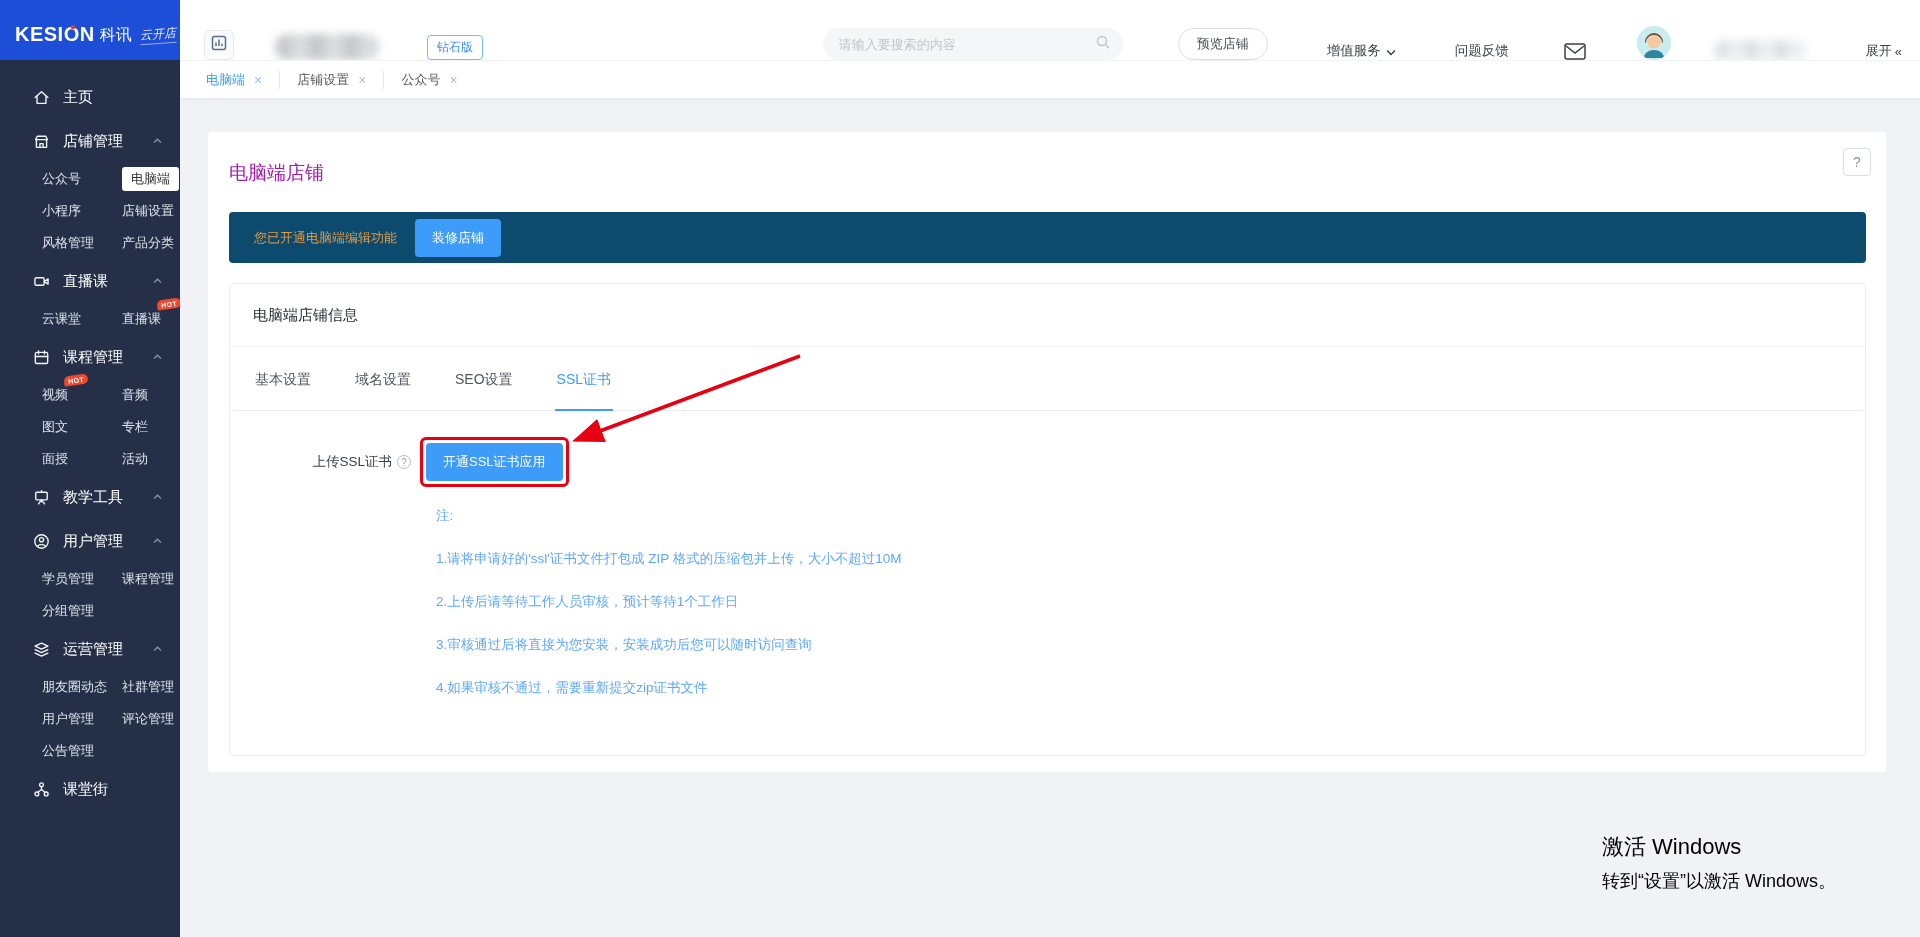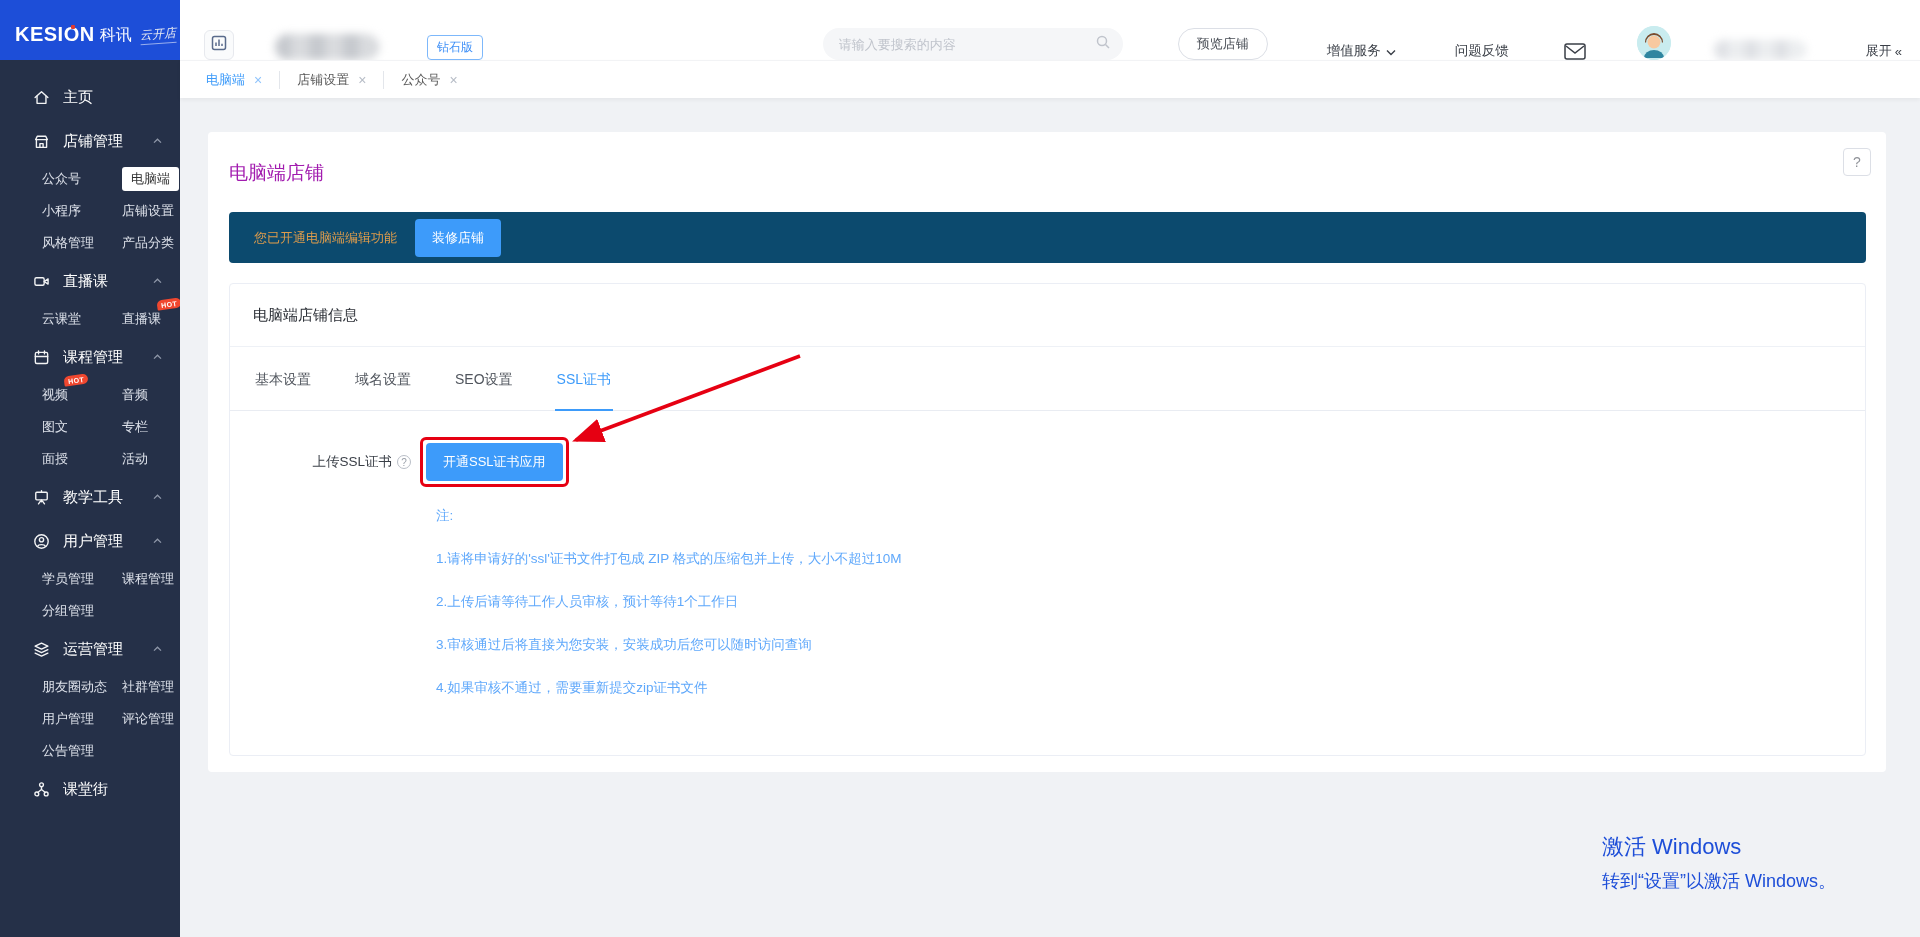--- a/index.html
+++ b/index.html
@@ -63,21 +63,21 @@
   .itab { font-size: 14px; color: #51565e; padding: 24px 2px 21px; cursor: pointer; position: relative; }
   .itab.active { color: #3d9bfa; }
   .itab.active::after { content: ""; position: absolute; left: 0; right: 0; bottom: -1px; height: 2px; background: #3d9bfa; }
   .inner-body { padding: 26px 24px 58px 23px; }
   .form-row { display: flex; align-items: center; }
   .form-label { width: 158px; display: flex; justify-content: flex-end; align-items: center; gap: 5px; font-size: 13.5px; color: #3a3f47; }
   .qmark { width: 14px; height: 14px; border: 1px solid #b9bec7; border-radius: 50%; color: #9aa0a9; font-size: 10px; display: inline-flex; align-items: center; justify-content: center; cursor: pointer; }
   .red-box { margin-left: 9px; border: 3px solid #e60012; border-radius: 6px; padding: 3px; display: inline-flex; }
   .notes { margin: 20px 0 0 183px; color: #5fa8fb; font-size: 13.5px; }
   .note-line { margin-top: 25px; }
-  .watermark { position: absolute; right: 84px; bottom: 44px; color: #1d4ed8; }
+  .watermark { position: absolute; right: 84px; bottom: 44px; color: #000000; }
   .wm1 { font-size: 22px; }
   .wm2 { font-size: 18px; margin-top: 7px; text-align: right; }
   .arrow-overlay { position: fixed; left: 0; top: 0; pointer-events: none; z-index: 50; }
 </style>
 </head>
 <body>
 
 <div class="app">
 
   <aside class="sidebar">

